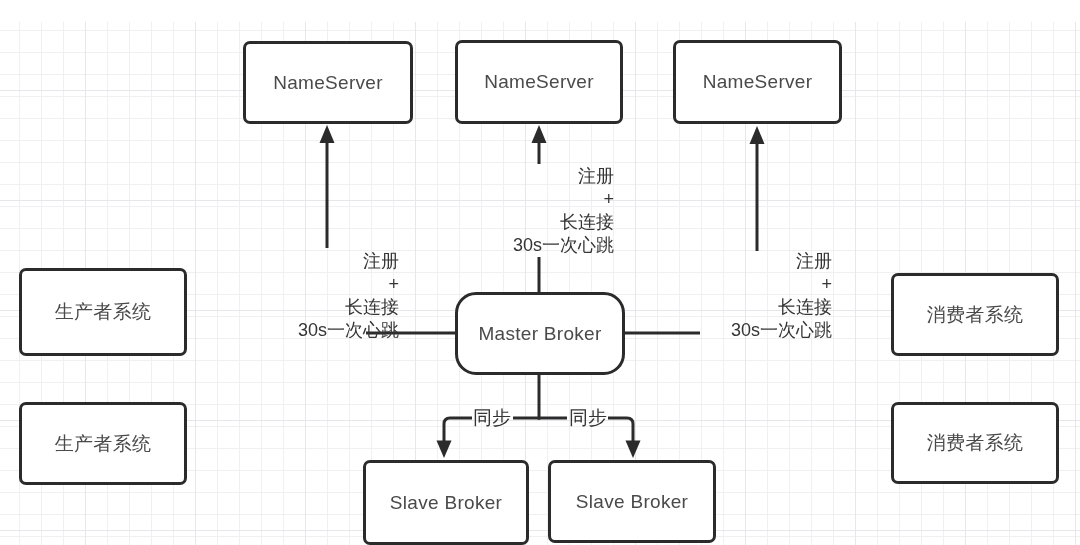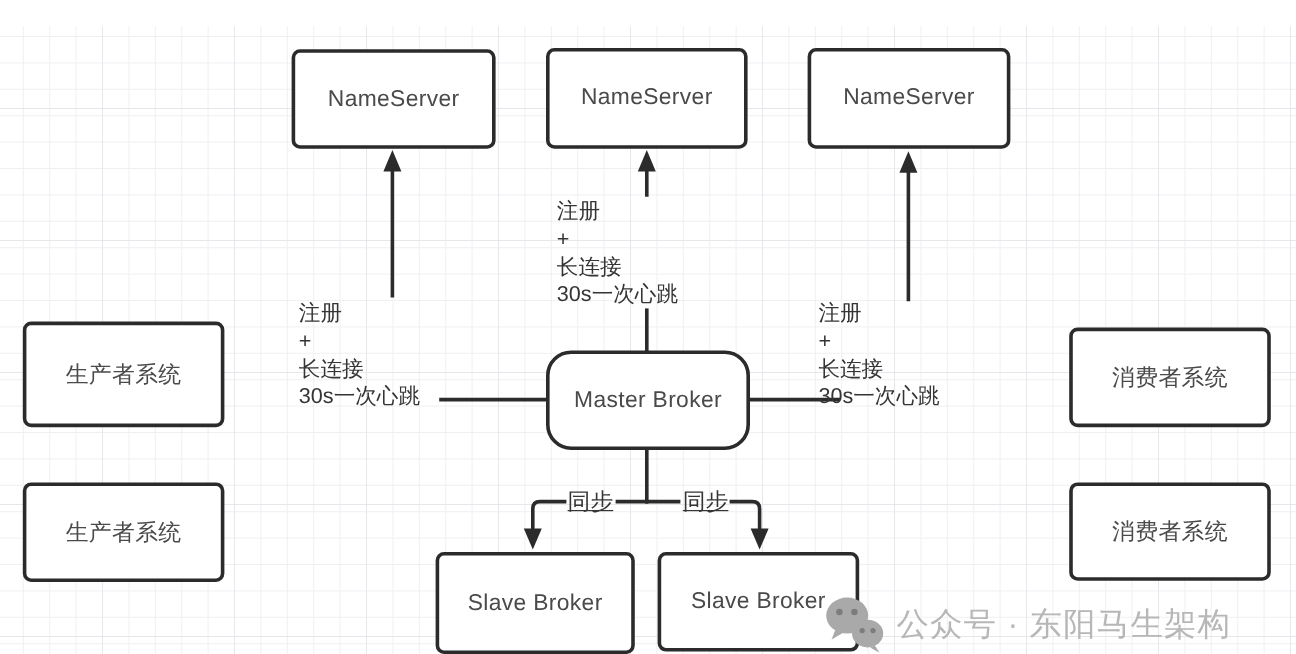--- a/index.html
+++ b/index.html
@@ -27,30 +27,30 @@
   .ns2{left:455px;top:18px;width:168px;height:84px;}
   .ns3{left:673px;top:18px;width:169px;height:84px;}
   .master{left:455px;top:270px;width:170px;height:83px;border-radius:21px;}
   .slave1{left:363px;top:438px;width:166px;height:85px;}
   .slave2{left:548px;top:438px;width:168px;height:83px;}
   .prod1{left:19px;top:246px;width:168px;height:88px;}
   .prod2{left:19px;top:380px;width:168px;height:83px;}
   .cons1{left:891px;top:251px;width:168px;height:83px;}
   .cons2{left:891px;top:380px;width:168px;height:82px;}
   .reg-label{
-    position:absolute;z-index:4;width:150px;text-align:left;
+    position:absolute;z-index:4;width:150px;text-align:right;
     font-size:18px;line-height:23px;color:#353535;
   }
   .reg-label span{display:block;}
   .reg-left{left:249px;top:228px;}
   .reg-center{left:464px;top:143px;}
   .reg-right{left:682px;top:228px;}
   .sync-label{
     position:absolute;z-index:4;font-size:19px;color:#353535;
-    transform:translate(-50%,-50%);white-space:nowrap;text-decoration:underline;
+    transform:translate(-50%,-50%);white-space:nowrap;
   }
   .sync-left{left:492px;top:396px;}
   .sync-right{left:588px;top:396px;}
   .watermark{
     position:absolute;z-index:5;left:687px;top:474px;
     display:flex;align-items:center;
   }
   .wm-text{font-size:27px;letter-spacing:1px;color:#b7b7b7;margin-left:10px;white-space:nowrap;}
 </style>
 </head>
@@ -132,29 +132,14 @@
   <div class="reg-label reg-right">
     <span>注册</span>
     <span>+</span>
     <span>长连接</span>
     <span>30s一次心跳</span>
   </div>
 
   <div class="sync-label sync-left">同步</div>
   <div class="sync-label sync-right">同步</div>
 
-  <div class="watermark">
-    <svg width="50" height="48" viewBox="0 0 50 48">
-      <g>
-        <ellipse cx="19" cy="17" rx="17.5" ry="15" fill="#a9a9a9"></ellipse>
-        <polygon points="9,29 6,37 16,31" fill="#a9a9a9"></polygon>
-        <circle cx="12.5" cy="14" r="2.7" fill="#7c7c7c"></circle>
-        <circle cx="25" cy="14" r="2.7" fill="#7c7c7c"></circle>
-        <ellipse cx="36" cy="32" rx="13" ry="11.5" fill="#a9a9a9"></ellipse>
-        <polygon points="42,42 46,48 38,43.5" fill="#a9a9a9"></polygon>
-        <circle cx="31.5" cy="29.5" r="2.2" fill="#7c7c7c"></circle>
-        <circle cx="40.5" cy="29.5" r="2.2" fill="#7c7c7c"></circle>
-      </g>
-    </svg>
-    <span class="wm-text">公众号 · 东阳马生架构</span>
-  </div>
 
 </div>
 
 </body></html>

